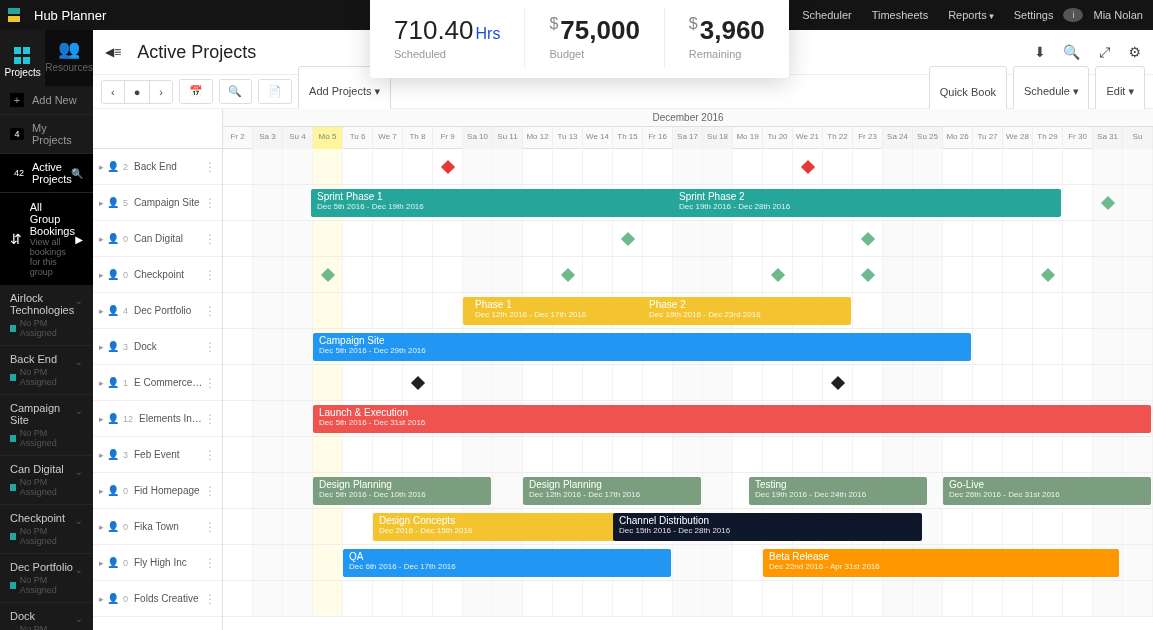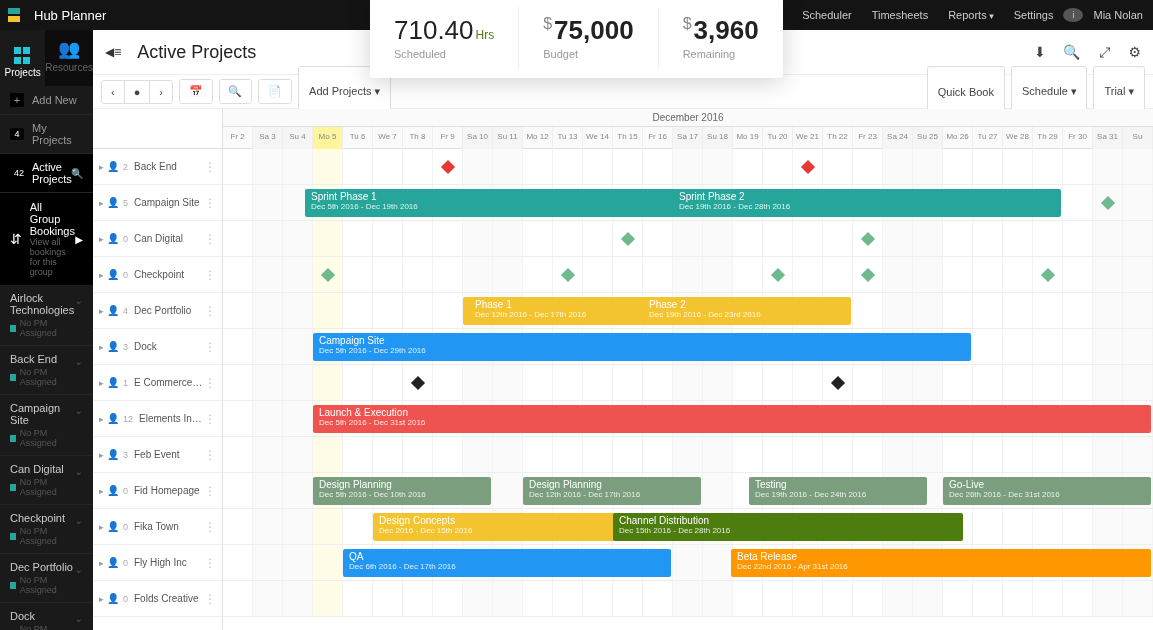--- a/index.html
+++ b/index.html
@@ -85,21 +85,21 @@
 
 .bar{position:absolute;top:4px;height:28px;border-radius:2px;color:#fff;font-size:10px;padding:2px 6px;overflow:hidden;cursor:pointer}
 .bar .bt{font-size:10px;font-weight:500;white-space:nowrap}
 .bar .bs{font-size:8px;opacity:.85;white-space:nowrap}
 .diamond{position:absolute;width:10px;height:10px;transform:rotate(45deg);top:13px;cursor:pointer}
 
 .stats-card{position:absolute;top:-3px;left:370px;background:#fff;box-shadow:0 4px 24px rgba(0,0,0,.18);border-radius:4px;display:flex;z-index:100;padding:10px 0}
 .stat{padding:8px 24px;border-right:1px solid #eee}
 .stat:last-child{border-right:none}
 .stat-val{font-size:26px;color:#222;font-weight:400}
-.stat-val .unit{font-size:12px;color:#4d7c0f;margin-left:2px}
+.stat-val .unit{font-size:16px;color:#1d4ed8;margin-left:2px}
 .stat-val .cur{font-size:16px;color:#888;margin-right:2px;vertical-align:top}
 .stat-lbl{font-size:11px;color:#999;margin-top:2px}
 </style>
 </head>
 <body>
 
 <div class="top-bar">
   <div class="logo">
       <div class="logo-sq"></div>
     </div>
@@ -230,21 +230,21 @@
       <div class="btn-grp">
           <button>🔍</button>
         </div>
       <div class="btn-grp">
           <button>📄</button>
         </div>
       <button class="tb-btn">Add Projects ▾</button>
       <div class="tb-right">
         <button class="tb-btn">Quick Book</button>
         <button class="tb-btn">Schedule ▾</button>
-        <button class="tb-btn">Trial ▾</button>
+        <button class="tb-btn">Edit ▾</button>
       </div>
     </div>
 
     <div class="gantt">
       <div class="g-left">
         <div class="g-left-head"></div>
         <div id="g-labels">
             <div class="g-row-label">
               <span class="exp">▸</span>
               <span class="ric">👤</span>
@@ -440,21 +440,21 @@
                 <div class="g-col weekend"></div>
                 <div class="g-col weekend"></div>
                 <div class="g-col"></div>
                 <div class="g-col"></div>
                 <div class="g-col"></div>
                 <div class="g-col"></div>
                 <div class="g-col"></div>
                 <div class="g-col weekend"></div>
                 <div class="g-col weekend"></div>
               </div>
-              <div class="bar" style="left: 82px; width: 388px; background: rgb(38, 166, 154);">
+              <div class="bar" style="left: 88px; width: 388px; background: rgb(38, 166, 154);">
                 <div class="bt">Sprint Phase 1</div>
                 <div class="bs">Dec 5th 2016 - Dec 19th 2016</div>
               </div>
               <div class="bar" style="left: 450px; width: 388px; background: rgb(38, 166, 154);">
                 <div class="bt">Sprint Phase 2</div>
                 <div class="bs">Dec 19th 2016 - Dec 28th 2016</div>
               </div>
               <div class="diamond" style="left: 880px; background: rgb(111, 185, 143);"></div>
             </div>
             <div class="g-row">
@@ -809,21 +809,21 @@
                 <div class="g-col"></div>
                 <div class="g-col"></div>
                 <div class="g-col"></div>
                 <div class="g-col weekend"></div>
                 <div class="g-col weekend"></div>
               </div>
               <div class="bar" style="left: 150px; width: 282px; background: rgb(244, 196, 48);">
                 <div class="bt">Design Concepts</div>
                 <div class="bs">Dec 2016 - Dec 15th 2016</div>
               </div>
-              <div class="bar" style="left: 390px; width: 350px; background: #4d7c0f;">
+              <div class="bar" style="left: 390px; width: 309px; background: #0f172a;">
                 <div class="bt">Channel Distribution</div>
                 <div class="bs">Dec 15th 2016 - Dec 28th 2016</div>
               </div>
             </div>
             <div class="g-row">
               <div class="g-cols">
                 <div class="g-col"></div>
                 <div class="g-col weekend"></div>
                 <div class="g-col weekend"></div>
                 <div class="g-col today"></div>
@@ -852,21 +852,21 @@
                 <div class="g-col"></div>
                 <div class="g-col"></div>
                 <div class="g-col"></div>
                 <div class="g-col weekend"></div>
                 <div class="g-col weekend"></div>
               </div>
               <div class="bar" style="left: 120px; width: 328px; background: rgb(33, 150, 243);">
                 <div class="bt">QA</div>
                 <div class="bs">Dec 6th 2016 - Dec 17th 2016</div>
               </div>
-              <div class="bar" style="left: 508px; width: 420px; background: rgb(255, 152, 0);">
+              <div class="bar" style="left: 540px; width: 356px; background: rgb(255, 152, 0);">
                 <div class="bt">Beta Release</div>
                 <div class="bs">Dec 22nd 2016 - Apr 31st 2016</div>
               </div>
             </div>
             <div class="g-row">
               <div class="g-cols">
                 <div class="g-col"></div>
                 <div class="g-col weekend"></div>
                 <div class="g-col weekend"></div>
                 <div class="g-col today"></div>

